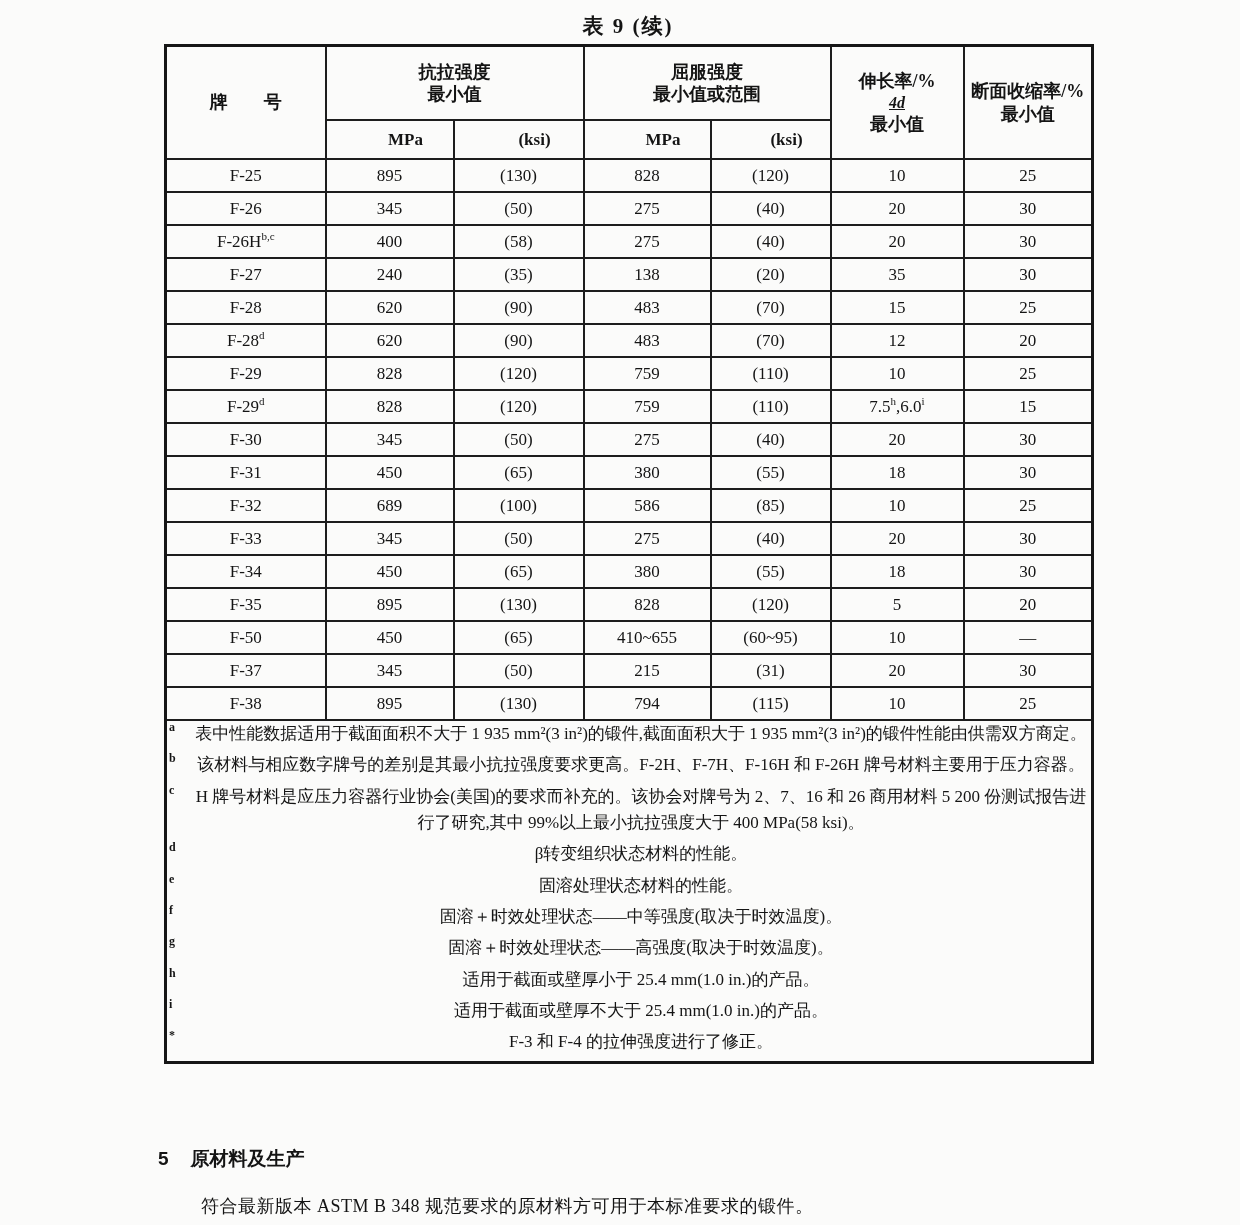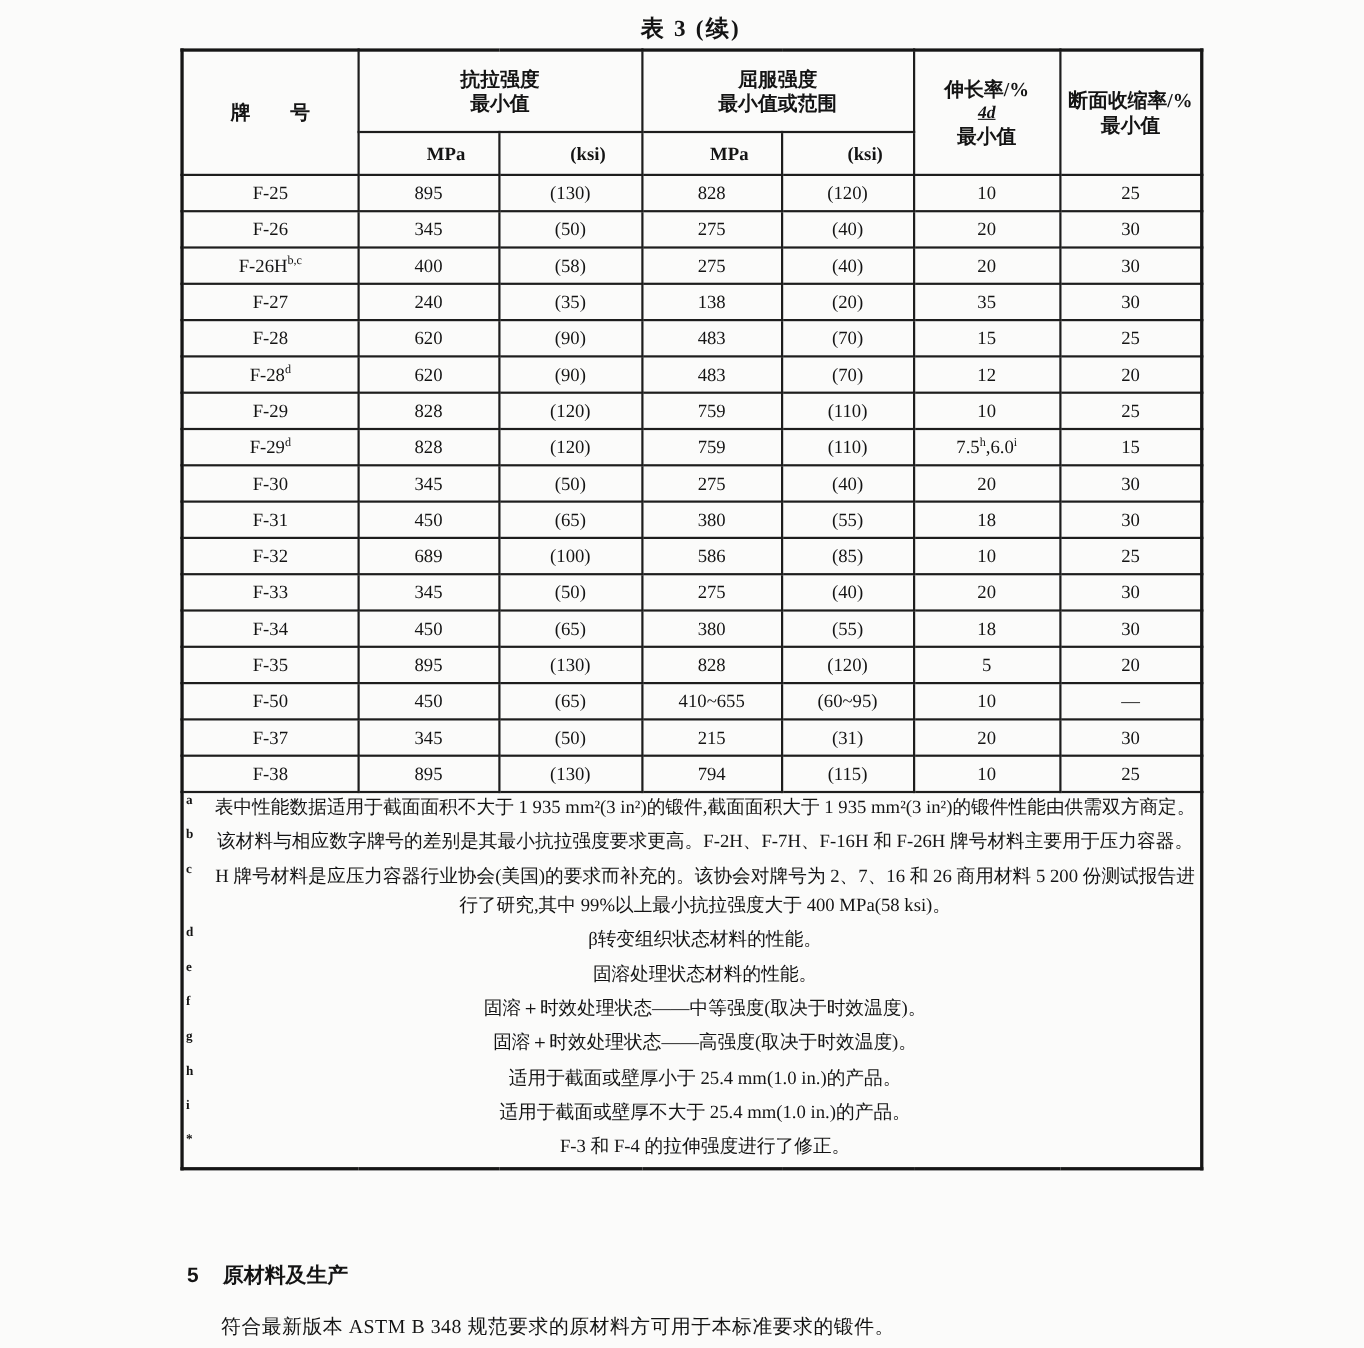--- a/index.html
+++ b/index.html
@@ -57,37 +57,37 @@
     line-height: 1.55;
   }
   .footnote .fn-marker {
     position: absolute;
     left: 2px; top: -3px;
     font-size: 12px;
     font-weight: bold;
   }
   .section-line {
     position: absolute;
-    top: 1146px; left: 170px;
+    top: 1146px; left: 158px;
     font-size: 19px;
     font-weight: bold;
     font-family: "Liberation Sans", sans-serif;
   }
   .section-line .sec-num { margin-right: 22px; }
   .section-para {
     position: absolute;
     top: 1194px; left: 201px;
     font-size: 18px;
     letter-spacing: 0.5px;
   }
 </style>
 </head>
 <body>
 
-<div class="table-title">表 3 (续)</div>
+<div class="table-title">表 9 (续)</div>
 
 <div class="table-wrap">
   <table class="spec">
     <colgroup>
       <col style="width:160px">
       <col style="width:128px">
       <col style="width:130px">
       <col style="width:127px">
       <col style="width:120px">
       <col style="width:133px">

